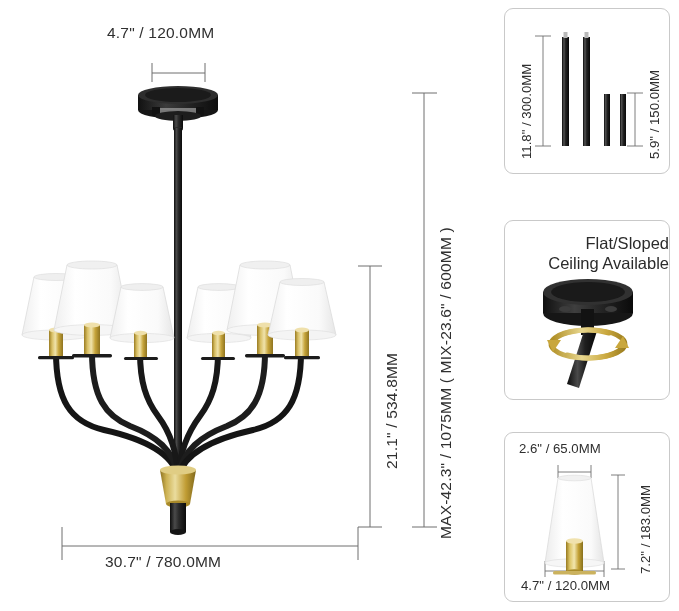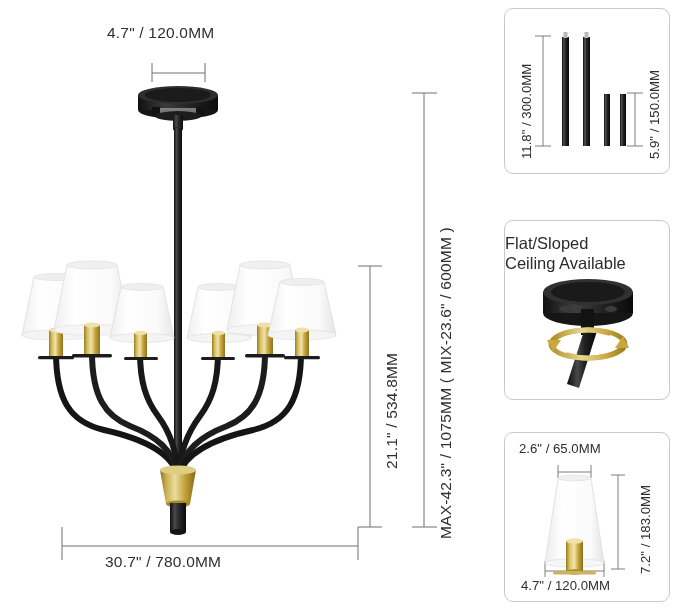--- a/index.html
+++ b/index.html
@@ -38,21 +38,21 @@
     border: 1px solid #c9c9c9;
     border-radius: 9px;
     background: #ffffff;
     box-sizing: border-box;
   }
   .panel-title {
     position: absolute;
     font-size: 16.5px;
     line-height: 20px;
     color: #2b2b2b;
-    text-align: left;
+    text-align: right;
     white-space: pre-line;
     left: 0;
     right: 0;
   }
   .p-label {
     position: absolute;
     font-size: 13.2px;
     color: #2f2f2f;
     white-space: nowrap;
   }

